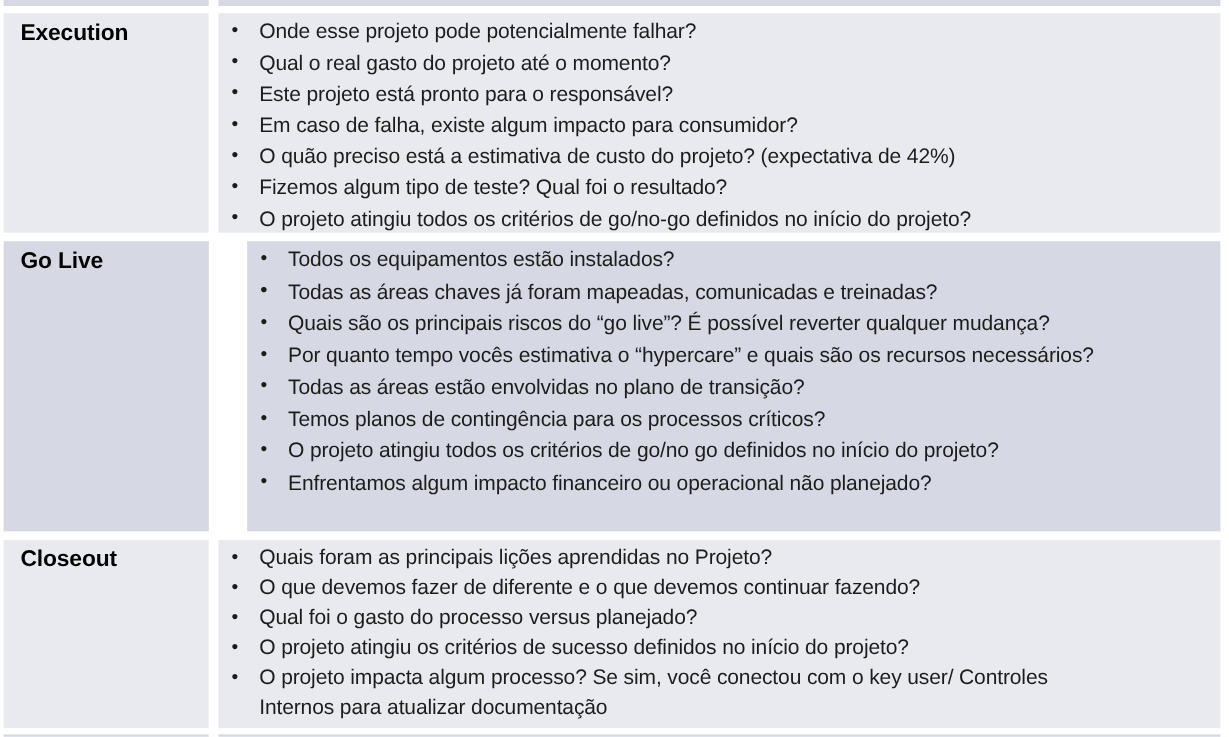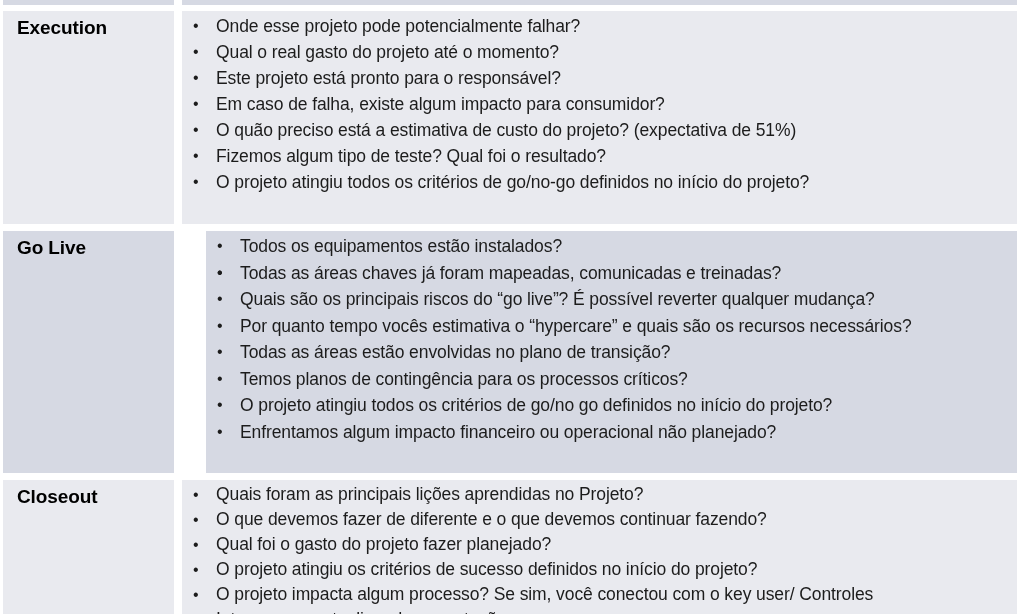--- a/index.html
+++ b/index.html
@@ -71,21 +71,21 @@
   }
   ul.qlist li {
     position: relative;
     padding-left: 34px;
     color: var(--text, #1c1c1c);
     font-size: 17.5px;
   }
   .r1 ul.qlist li, .r1 .row-label { line-height: 26px; }
   .r2 ul.qlist li, .r2 .row-label { line-height: 26.5px; }
   .r3 ul.qlist li, .r3 .row-label { line-height: 25px; }
-  .r1 { --band: var(--band-light); height: 213px; }
+  .r1 { --band: var(--band-light); height: 183px; }
   .r2 { --band: var(--band-dark);  height: 242px; gap: 12px; }
   .r3 { --band: var(--band-light); height: 157px; }
   .sliver-top { height: 5px; }
   .g1 { height: 6px; }
   .g2 { height: 7px; }
   .g3 { height: 7px; }
   .g4 { height: 5px; }
   .sliver-bottom { height: 6px; }
   ul.qlist li .bullet {
     position: absolute;
@@ -114,21 +114,21 @@
     <div class="cell label-cell">
       <span class="row-label">Execution</span>
     </div>
     <div class="vgutter"></div>
     <div class="cell content-cell">
       <ul class="qlist">
           <li><span class="bullet">•</span><span class="qtext">Onde esse projeto pode potencialmente falhar?</span></li>
           <li><span class="bullet">•</span><span class="qtext">Qual o real gasto do projeto até o momento?</span></li>
           <li><span class="bullet">•</span><span class="qtext">Este projeto está pronto para o responsável?</span></li>
           <li><span class="bullet">•</span><span class="qtext">Em caso de falha, existe algum impacto para consumidor?</span></li>
-          <li><span class="bullet">•</span><span class="qtext">O quão preciso está a estimativa de custo do projeto? (expectativa de 51%)</span></li>
+          <li><span class="bullet">•</span><span class="qtext">O quão preciso está a estimativa de custo do projeto? (expectativa de 42%)</span></li>
           <li><span class="bullet">•</span><span class="qtext">Fizemos algum tipo de teste? Qual foi o resultado?</span></li>
           <li><span class="bullet">•</span><span class="qtext">O projeto atingiu todos os critérios de go/no-go definidos no início do projeto?</span></li>
         </ul>
     </div>
   </div>
 
   <div class="hgutter g2"></div>
 
   <div class="trow r2">
     <div class="cell label-cell">
@@ -154,21 +154,21 @@
 
   <div class="trow r3">
     <div class="cell label-cell">
       <span class="row-label">Closeout</span>
     </div>
     <div class="vgutter"></div>
     <div class="cell content-cell">
       <ul class="qlist">
           <li><span class="bullet">•</span><span class="qtext">Quais foram as principais lições aprendidas no Projeto?</span></li>
           <li><span class="bullet">•</span><span class="qtext">O que devemos fazer de diferente e o que devemos continuar fazendo?</span></li>
-          <li><span class="bullet">•</span><span class="qtext">Qual foi o gasto do projeto fazer planejado?</span></li>
+          <li><span class="bullet">•</span><span class="qtext">Qual foi o gasto do processo versus planejado?</span></li>
           <li><span class="bullet">•</span><span class="qtext">O projeto atingiu os critérios de sucesso definidos no início do projeto?</span></li>
           <li><span class="bullet">•</span><span class="qtext">O projeto impacta algum processo? Se sim, você conectou com o key user/ Controles
 Internos para atualizar documentação</span></li>
         </ul>
     </div>
   </div>
 
   <div class="hgutter g4"></div>
 
   <div class="trow sliver sliver-bottom">

